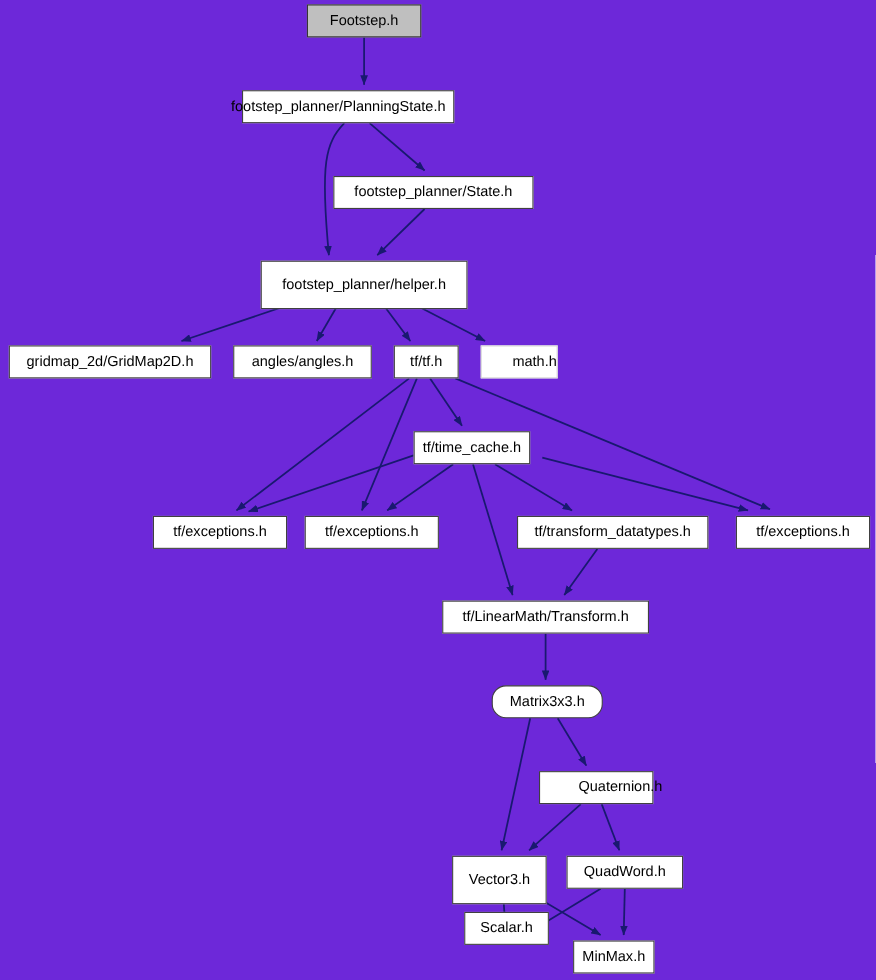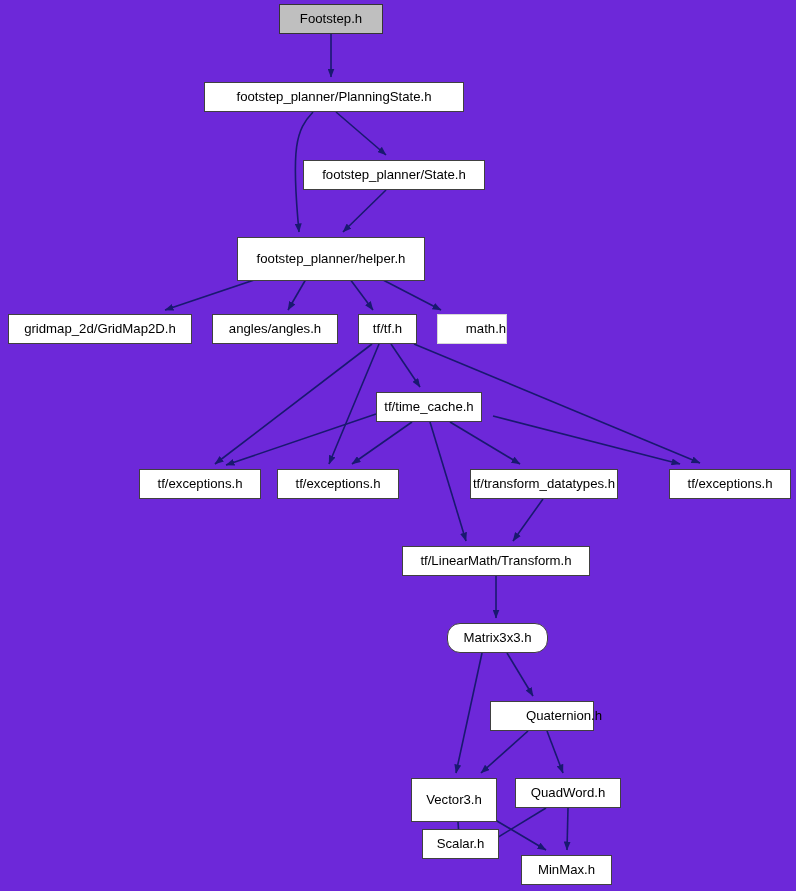--- a/index.html
+++ b/index.html
@@ -91,21 +91,21 @@
         <path d="M475,808 L546,850" fill="none" stroke="#191970" stroke-width="1.6" marker-end="url(#arrowhead)"></path>
         <path d="M546,808 L477,850" fill="none" stroke="#191970" stroke-width="1.6" marker-end="url(#arrowhead)"></path>
         <path d="M568,808 L567,850" fill="none" stroke="#191970" stroke-width="1.6" marker-end="url(#arrowhead)"></path>
       </g>
   </svg>
 
   <div id="nodes-group">
       <div class="node root" style="left: 279px; top: 4px; width: 104px; height: 30px;">
         <span class="node-label">Footstep.h</span>
       </div>
-      <div class="node" style="left: 204px; top: 82px; width: 260px; height: 30px;">
+      <div class="node" style="left: 220px; top: 82px; width: 193px; height: 30px; justify-content: flex-end;">
         <span class="node-label">footstep_planner/PlanningState.h</span>
       </div>
       <div class="node" style="left: 303px; top: 160px; width: 182px; height: 30px;">
         <span class="node-label">footstep_planner/State.h</span>
       </div>
       <div class="node" style="left: 237px; top: 237px; width: 188px; height: 44px;">
         <span class="node-label">footstep_planner/helper.h</span>
       </div>
       <div class="node" style="left: 8px; top: 314px; width: 184px; height: 30px;">
         <span class="node-label">gridmap_2d/GridMap2D.h</span>
@@ -121,21 +121,21 @@
       </div>
       <div class="node" style="left: 376px; top: 392px; width: 106px; height: 30px;">
         <span class="node-label">tf/time_cache.h</span>
       </div>
       <div class="node" style="left: 139px; top: 469px; width: 122px; height: 30px;">
         <span class="node-label">tf/exceptions.h</span>
       </div>
       <div class="node" style="left: 277px; top: 469px; width: 122px; height: 30px;">
         <span class="node-label">tf/exceptions.h</span>
       </div>
-      <div class="node" style="left: 470px; top: 469px; width: 148px; height: 30px;">
+      <div class="node" style="left: 470px; top: 469px; width: 174px; height: 30px;">
         <span class="node-label">tf/transform_datatypes.h</span>
       </div>
       <div class="node" style="left: 669px; top: 469px; width: 122px; height: 30px;">
         <span class="node-label">tf/exceptions.h</span>
       </div>
       <div class="node" style="left: 402px; top: 546px; width: 188px; height: 30px;">
         <span class="node-label">tf/LinearMath/Transform.h</span>
       </div>
       <div class="node" style="left: 447px; top: 623px; width: 101px; height: 30px; border-radius: 13px;">
         <span class="node-label">Matrix3x3.h</span>
@@ -145,18 +145,18 @@
       </div>
       <div class="node" style="left: 411px; top: 778px; width: 86px; height: 44px;">
         <span class="node-label">Vector3.h</span>
       </div>
       <div class="node" style="left: 515px; top: 778px; width: 106px; height: 30px;">
         <span class="node-label">QuadWord.h</span>
       </div>
       <div class="node" style="left: 422px; top: 829px; width: 77px; height: 30px;">
         <span class="node-label">Scalar.h</span>
       </div>
-      <div class="node" style="left: 521px; top: 855px; width: 91px; height: 30px;">
+      <div class="node" style="left: 521px; top: 855px; width: 74px; height: 30px;">
         <span class="node-label">MinMax.h</span>
       </div>
     </div>
 
 </div>
 
 </body></html>

